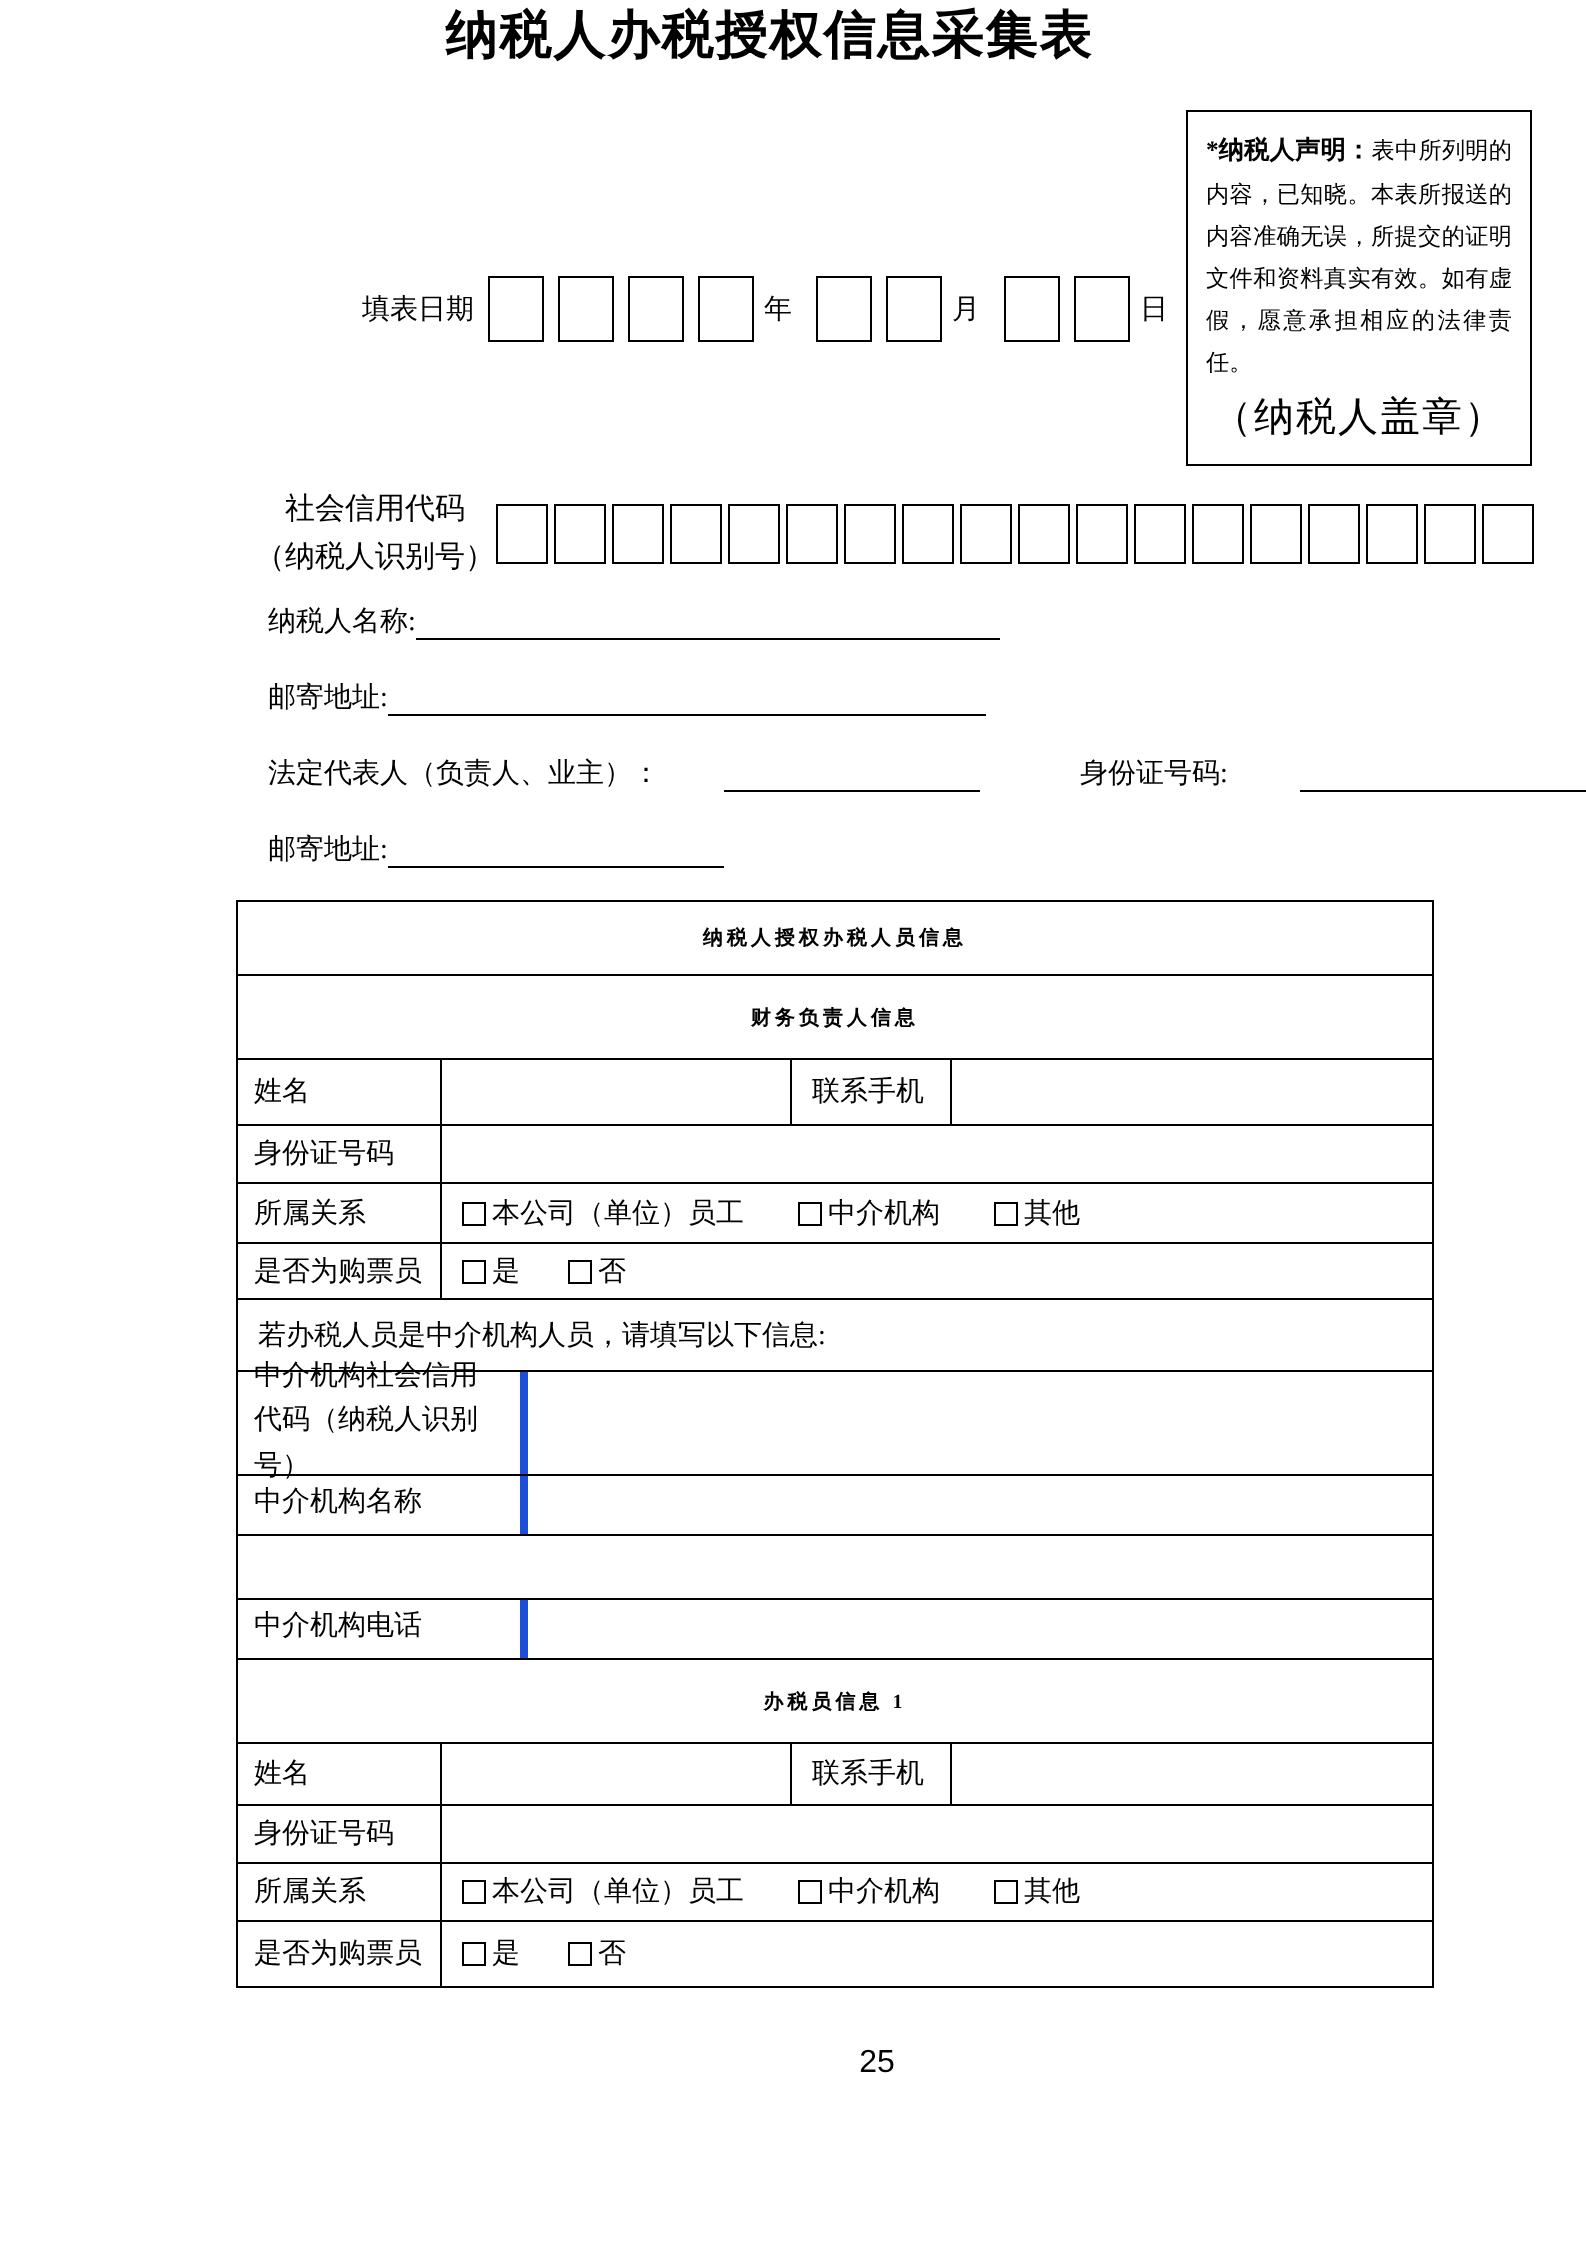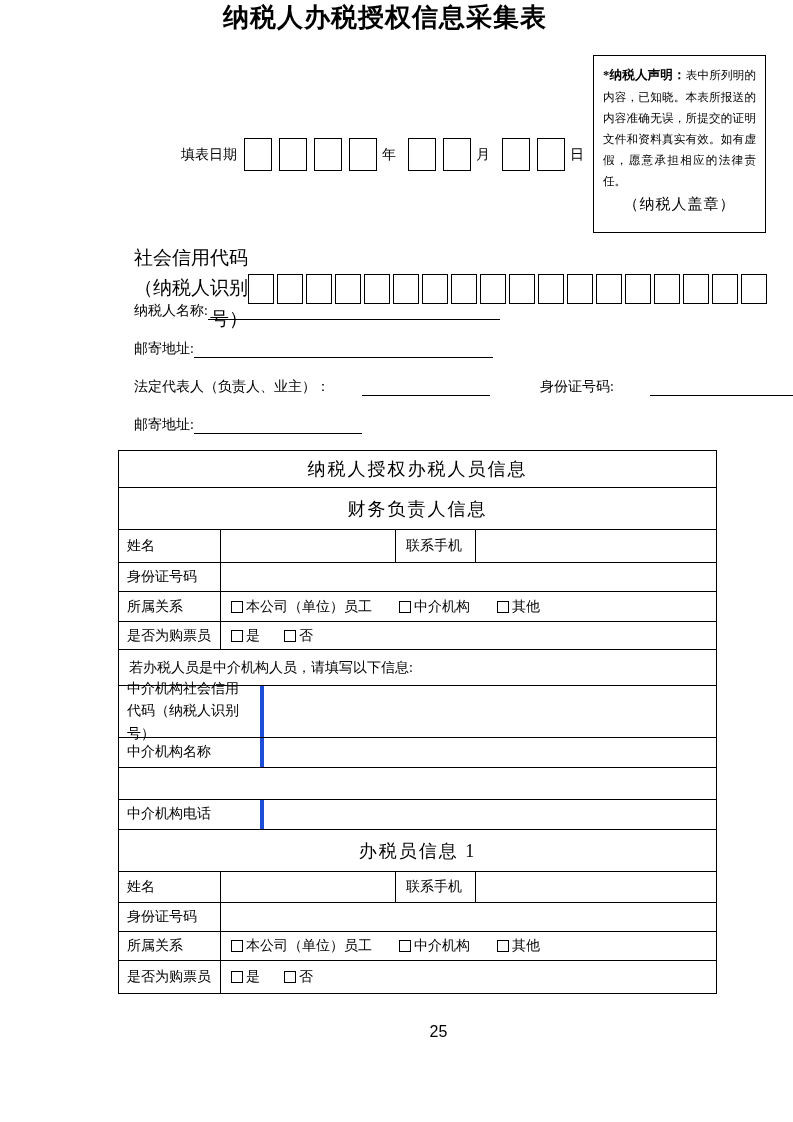--- a/index.html
+++ b/index.html
@@ -30,44 +30,44 @@
   .date-row .boxes { gap:7px; margin-left:7px; }
   .date-row .cbox { width:28px; height:33px; border:1.5px solid #000; background:#fff; }
 
   .decl-box {
     position:absolute; left:593px; top:55px; width:173px; height:178px;
     border:1.8px solid #000;
     padding:8px 9px 4px 9px;
   }
   .decl-text { font-size:11.6px; line-height:1.82; text-align:justify; }
   .decl-text b { font-size:12.6px; }
-  .decl-seal { text-align:center; font-size:15px; margin-top:3px; letter-spacing:1px; }
+  .decl-seal { text-align:center; font-size:20px; margin-top:3px; letter-spacing:1px; }
 
   
   .fields { position:absolute; left:127px; top:243px; width:640px; font-size:14px; }
   .credit-row { display:flex; align-items:center; }
-  .credit-label { width:121px; text-align:right; font-size:19px; line-height:1.6; }
+  .credit-label { width:121px; text-align:center; font-size:15px; line-height:1.6; }
   .credit-boxes { gap:3px; }
   .credit-boxes .cbox { width:26px; height:30px; border:1.3px solid #000; background:#fff; }
 
   .field-line { position:absolute; left:7px; height:20px; display:flex; align-items:flex-end; white-space:nowrap; }
   .fl-1 { top:57px; } .fl-2 { top:95px; } .fl-3 { top:133px;gap:32px; } .fl-4 { top:171px; }
   .uline { display:inline-block; border-bottom:1.2px solid #000; height:17px; }
   .gap18 { margin-left:18px; }
 
   
   .big-table {
     position:absolute; left:118px; top:450px; width:599px;
     border:1.8px solid #000;
     font-size:14px;
   }
   .t-row { display:flex; border-bottom:1px solid #000; align-items:stretch; }
   .t-row:last-child { border-bottom:none; }
   .t-row .cell { display:flex; align-items:center; }
-  .sect { justify-content:center; font-weight:normal; font-size:18px; letter-spacing:2px; }
+  .sect { justify-content:center; font-weight:bold; font-size:10px; letter-spacing:2px; }
   .h38 { height:37px; } .h42 { height:42px; } .h33 { height:33px; }
   .h29 { height:29px; } .h30 { height:30px; } .h28 { height:28px; }
   .h36 { height:36px; } .h52 { height:52px; } .h31 { height:31px; } .h32 { height:32px; }
   .c-label { width:102px; padding-left:8px; border-right:1px solid #000; }
   .c-input-s { width:175px; border-right:1px solid #000; }
   .c-label-m { width:80px; padding-left:10px; border-right:1px solid #000; }
   .c-input-f { flex:1; }
   .c-label-w { width:145px; padding:3px 8px 3px 8px; border-right:4px solid #1d4ed8; line-height:1.6; align-items:center; }
   .note-cell { padding-left:10px; }
   .opts { padding-left:10px; display:flex; align-items:center;text-align:right; }

